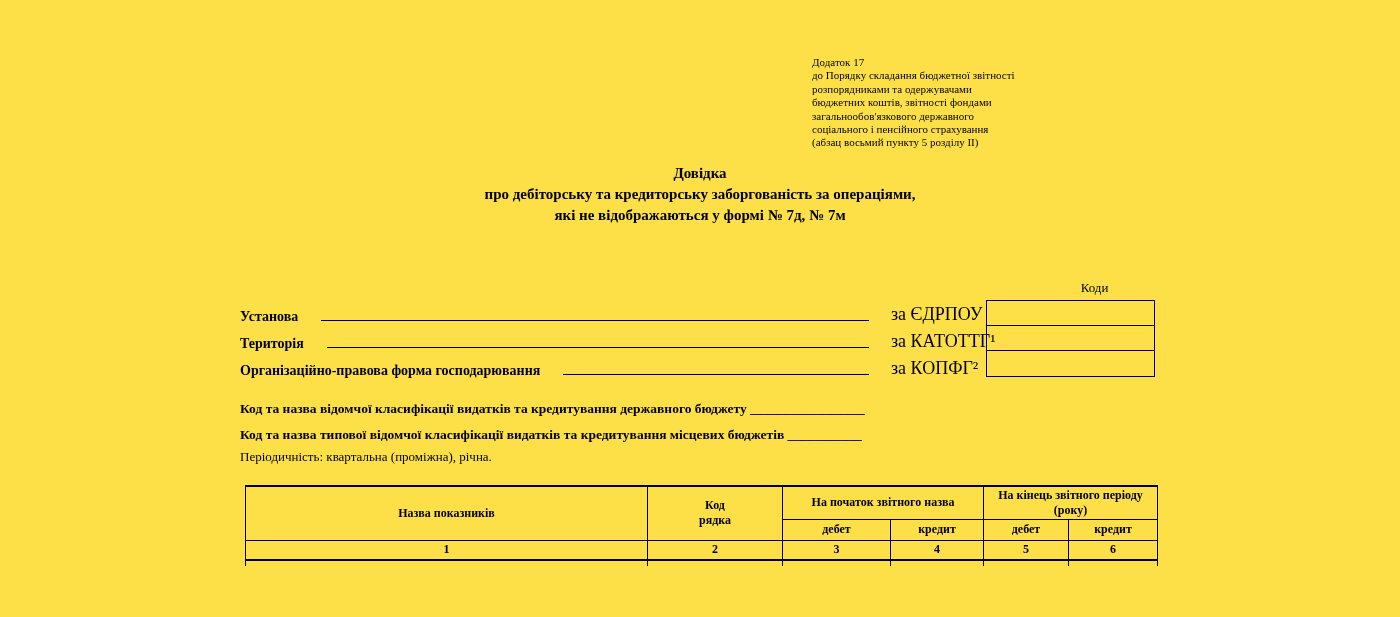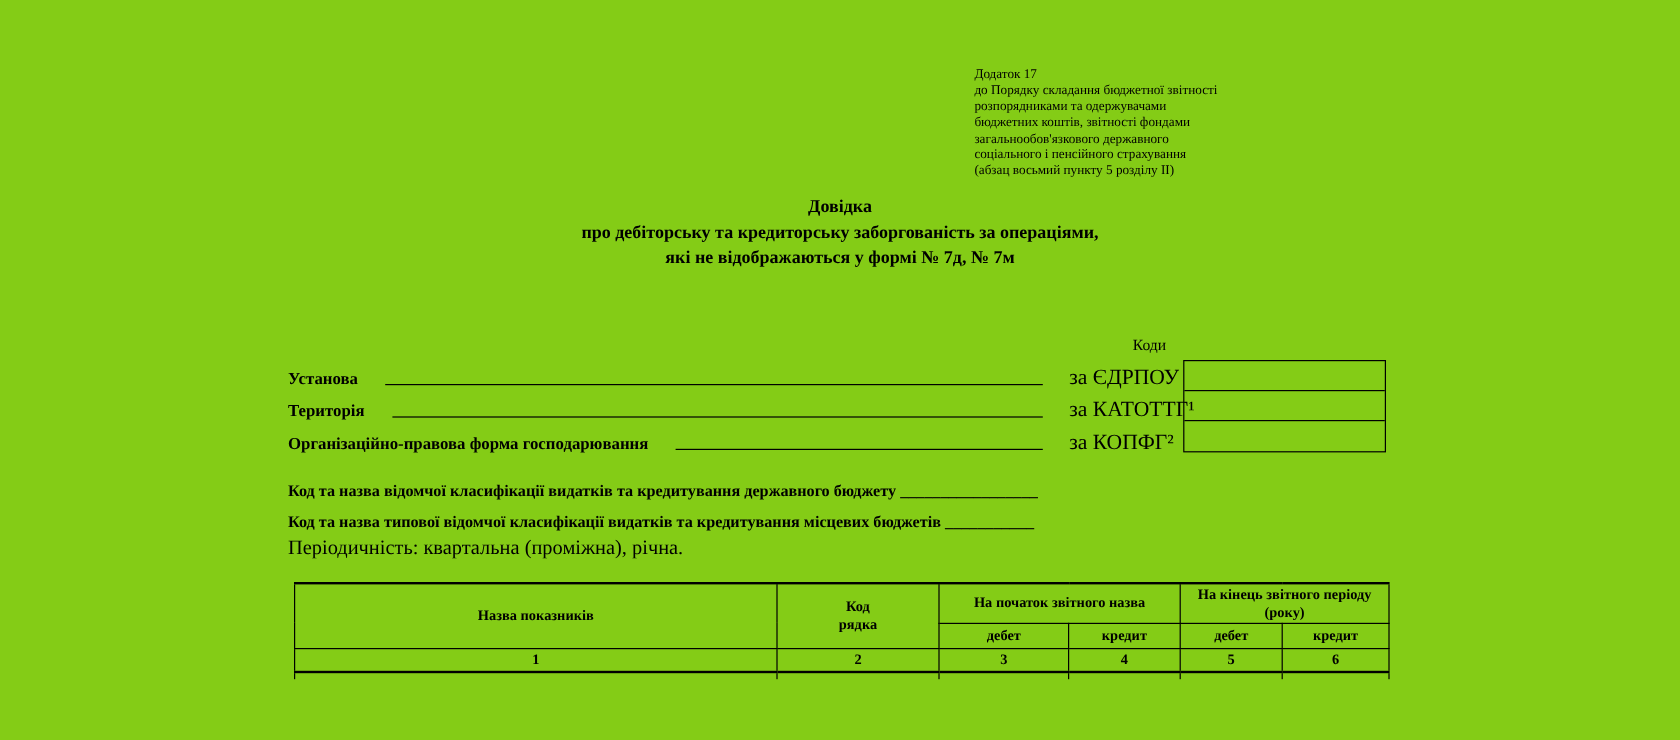--- a/index.html
+++ b/index.html
@@ -1,21 +1,21 @@
 <!DOCTYPE html>
 <html><head>
 <meta charset="utf-8">
 <style>
   * { margin: 0; padding: 0; box-sizing: border-box; }
   html, body { background: #fff; }
   .page {
     position: relative;
     width: 1400px;
     height: 617px;
-    background: #84cc16;
+    background: #fde047;
     overflow: hidden;
     font-family: "Liberation Serif", serif;
     color: #000;
   }
 
   
   .annotation {
     position: absolute;
     left: 812px;
     top: 56px;
@@ -33,24 +33,24 @@
     text-align: center;
     font-weight: bold;
     font-size: 15px;
     line-height: 21px;
   }
   .title-block .date-line { margin-top: 7px; }
 
   
   .kody-label {
     position: absolute;
-    left: 944px;
+    left: 1010px;
     top: 280px;
     width: 169px;
-    text-align: left;
+    text-align: center;
     font-size: 13px;
   }
   .codes-box {
     position: absolute;
     left: 986px;
     top: 300px;
     width: 169px;
     border: 1px solid #000;
   }
   .codes-box .code-cell {
@@ -99,21 +99,21 @@
     font-size: 13.5px;
     line-height: 25.5px;
     white-space: nowrap;
   }
 
   
   .period-lines {
     position: absolute;
     left: 240px;
     top: 448px;
-    font-size: 17px;
+    font-size: 13px;
     line-height: 17px;
   }
 
   
   table.report-table {
     position: absolute;
     left: 245px;
     top: 485px;
     width: 912px;
     border-collapse: collapse;

